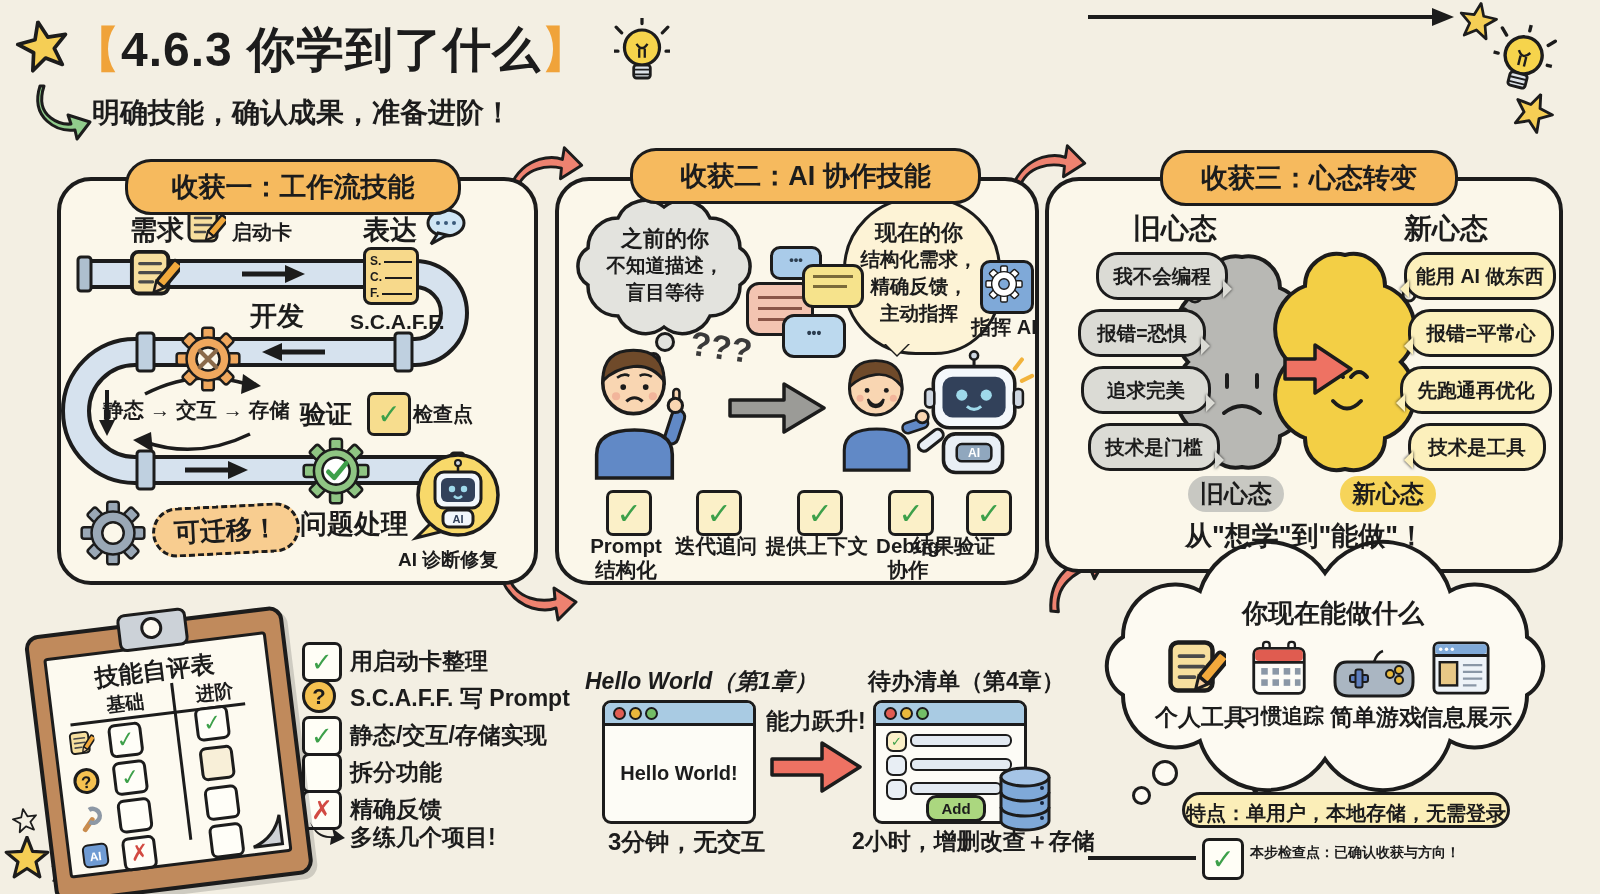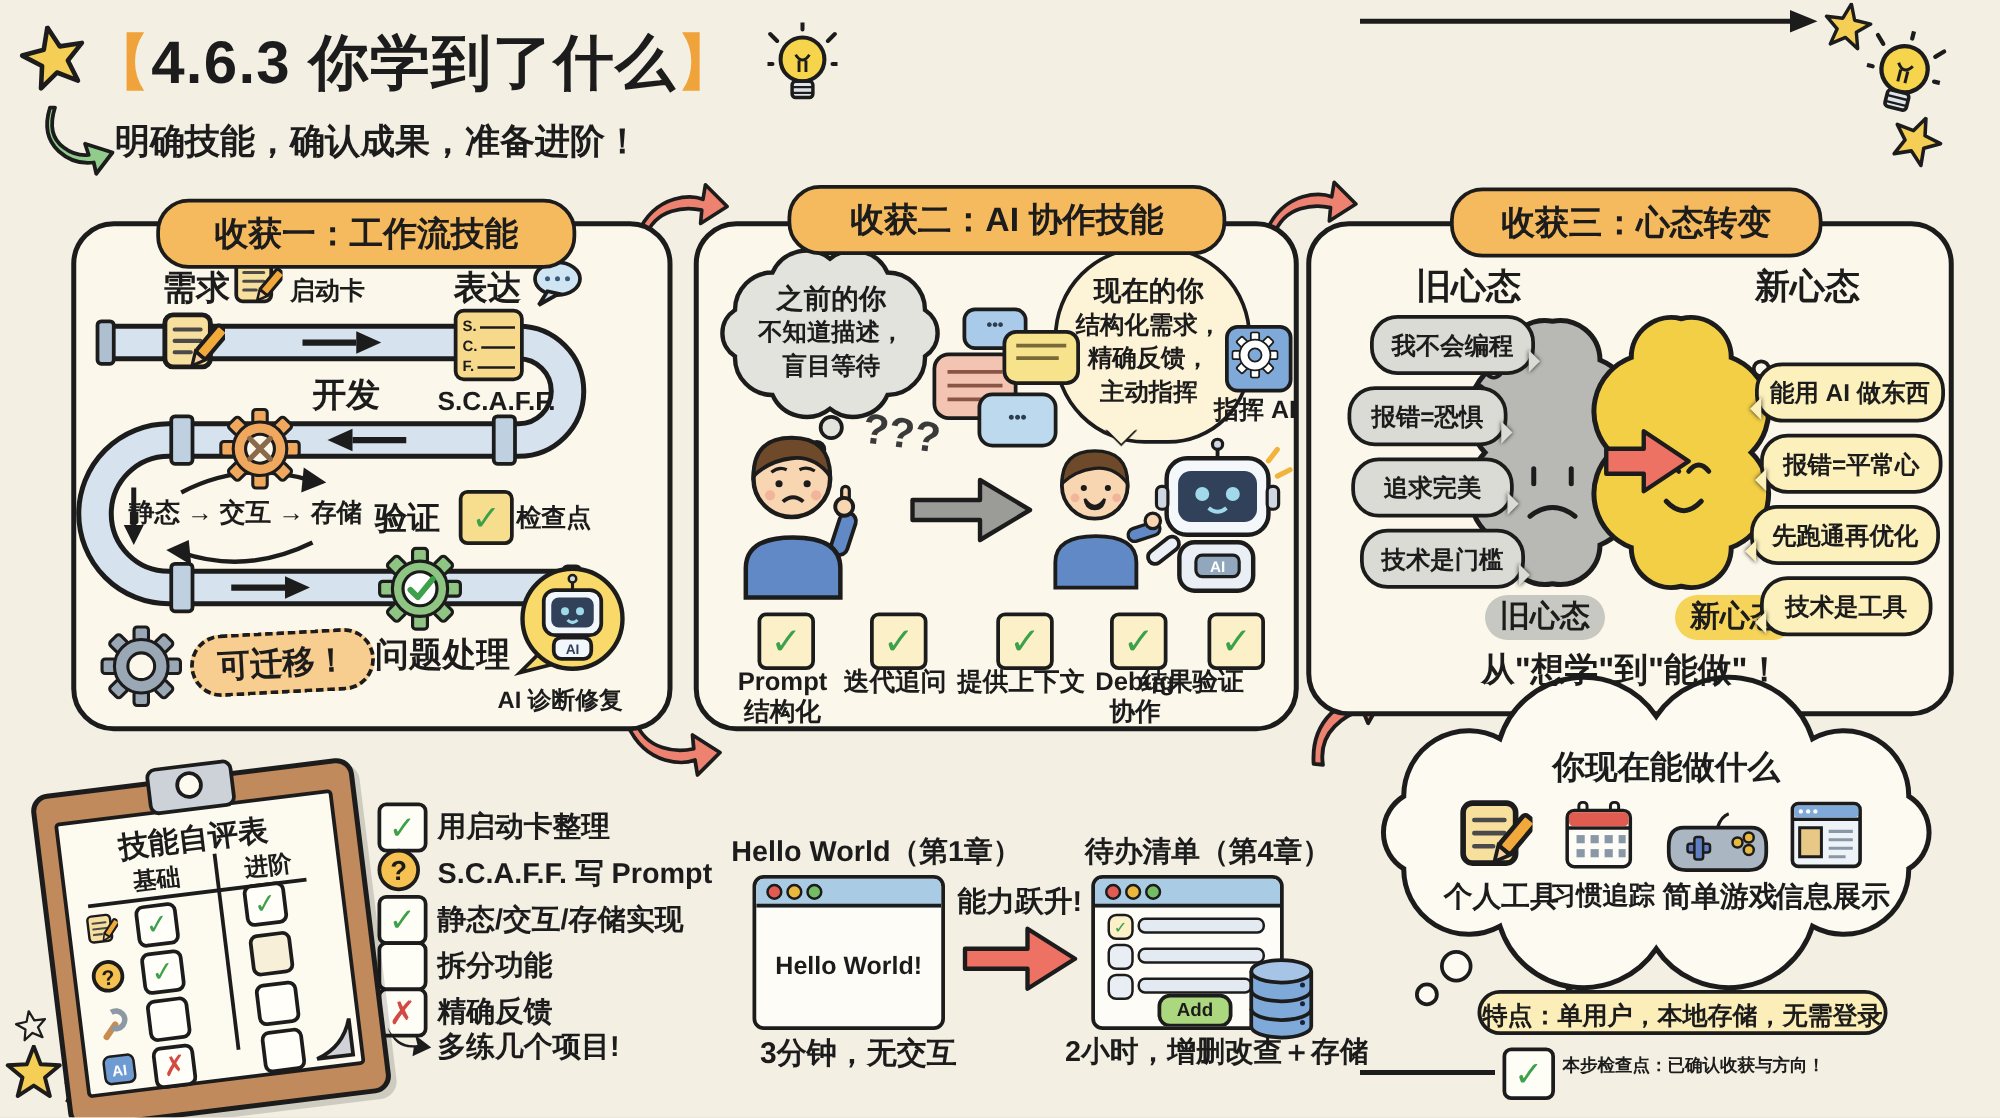--- a/index.html
+++ b/index.html
@@ -6,21 +6,21 @@
   #canvas{position:relative;width:1600px;height:894px;background:#f3efe3;overflow:hidden;color:#1c1c1c;}
   .a{position:absolute;}
   .t{font-weight:900;color:#1c1c1c;white-space:nowrap;}
   .c{text-align:center;}
   .panel{position:absolute;background:#fbf7ea;border:4px solid #1c1c1c;border-radius:34px;}
   .pill-h{position:absolute;background:#f6ba5e;border:3.5px solid #1c1c1c;border-radius:26px;
           display:flex;align-items:center;justify-content:center;font-size:27px;font-weight:900;z-index:6;}
   .gbub,.ybub{position:absolute;border:3px solid #1c1c1c;border-radius:22px;display:flex;align-items:center;
           justify-content:center;font-size:19.5px;font-weight:900;z-index:4;}
   .gbub{background:#dbdbd5;}
-  .ybub{background:#fcf0bc;margin-top:38px;}
+  .ybub{background:#fcf0bc;}
   .gbub::after,.ybub::after{content:'';position:absolute;top:60%;border:9px solid transparent;}
   .gbub::after{right:-16px;border-left-color:#dbdbd5;filter:drop-shadow(0 0 1.5px #1c1c1c);}
   .ybub::after{left:-16px;border-right-color:#fcf0bc;filter:drop-shadow(0 0 1.5px #1c1c1c);}
   .cb{position:absolute;background:#fbf0c8;border:3.5px solid #1c1c1c;border-radius:7px;
       display:flex;align-items:center;justify-content:center;font-weight:900;}
   .gk{color:#3da04a;} .rk{color:#d24a42;}
   .win{position:absolute;background:#fdfcf6;border:3.5px solid #1c1c1c;border-radius:9px;overflow:hidden;}
   .winbar{height:20px;background:#a9cbe3;border-bottom:3px solid #1c1c1c;position:relative;}
   .wdot{position:absolute;top:4px;width:9px;height:9px;border-radius:50%;border:2px solid #1c1c1c;}
   .pillbtn{position:absolute;border-radius:19px;border:3px solid #1c1c1c;display:flex;align-items:center;justify-content:center;font-weight:900;}
@@ -479,21 +479,21 @@
   <div class="a t" style="left:350px;top:757px;font-size:23px;">拆分功能</div>
   <div class="cb rk" style="left:302px;top:790px;width:34px;height:34px;font-size:26px;background:#fffef6;">
       <span>✗</span>
     </div>
   <div class="a t" style="left:350px;top:794px;font-size:23px;">精确反馈</div>
   <svg class="a" style="left:308px;top:820px;width:38px;height:26px" viewBox="0 0 38 26">
     <path d="M2,2 q9,16 24,14 l-2,-8 13,10 -15,7 1,-7 q-15,1 -21,-16 z" fill="#1c1c1c"></path>
   </svg>
   <div class="a t" style="left:350px;top:822px;font-size:23px;">多练几个项目!</div>
 
-  <div class="a t" style="left:585px;top:666px;font-size:23px;">Hello World（第1章）</div>
+  <div class="a t" style="left:585px;top:666px;font-size:23px;font-style:italic;">Hello World（第1章）</div>
   <div class="a t" style="left:868px;top:666px;font-size:23px;">待办清单（第4章）</div>
 
   <div class="win" style="left:602px;top:700px;width:148px;height:118px;">
     <div class="winbar">
       <span class="wdot" style="left:8px;background:#e05c52"></span>
       <span class="wdot" style="left:24px;background:#e9b83c"></span>
       <span class="wdot" style="left:40px;background:#74bd66"></span>
     </div>
     <div class="t c" style="font-size:20px;margin-top:36px;">Hello World!</div>
   </div>

